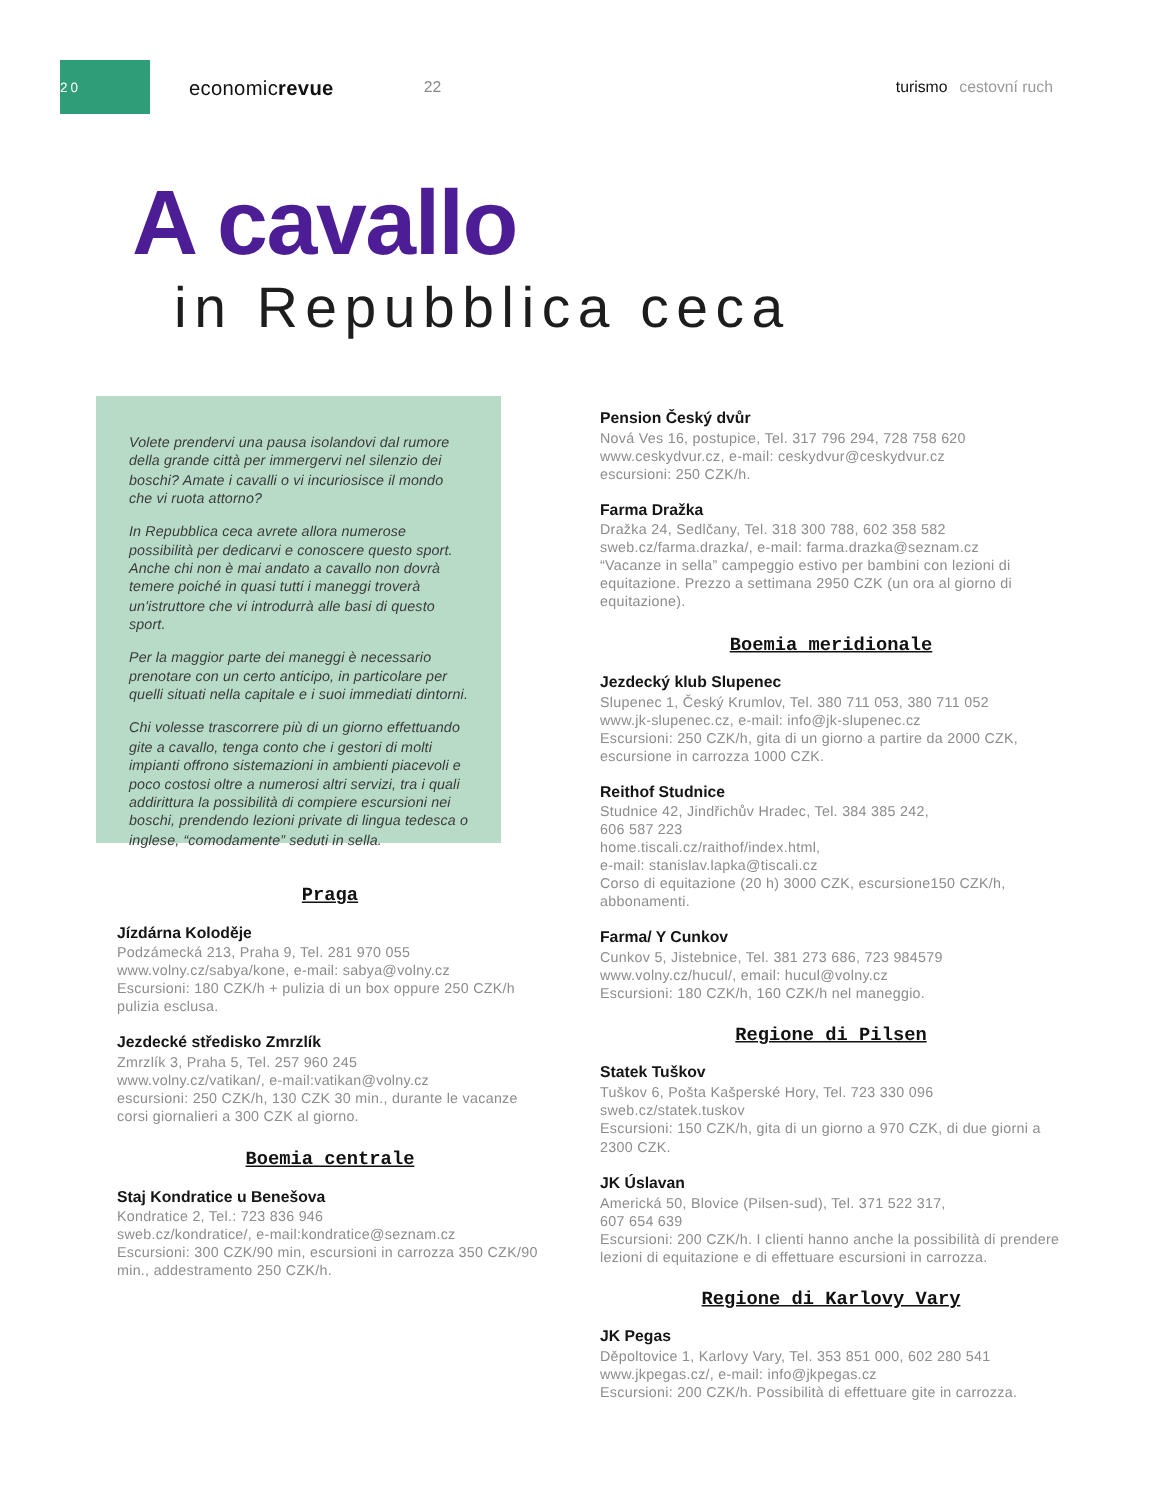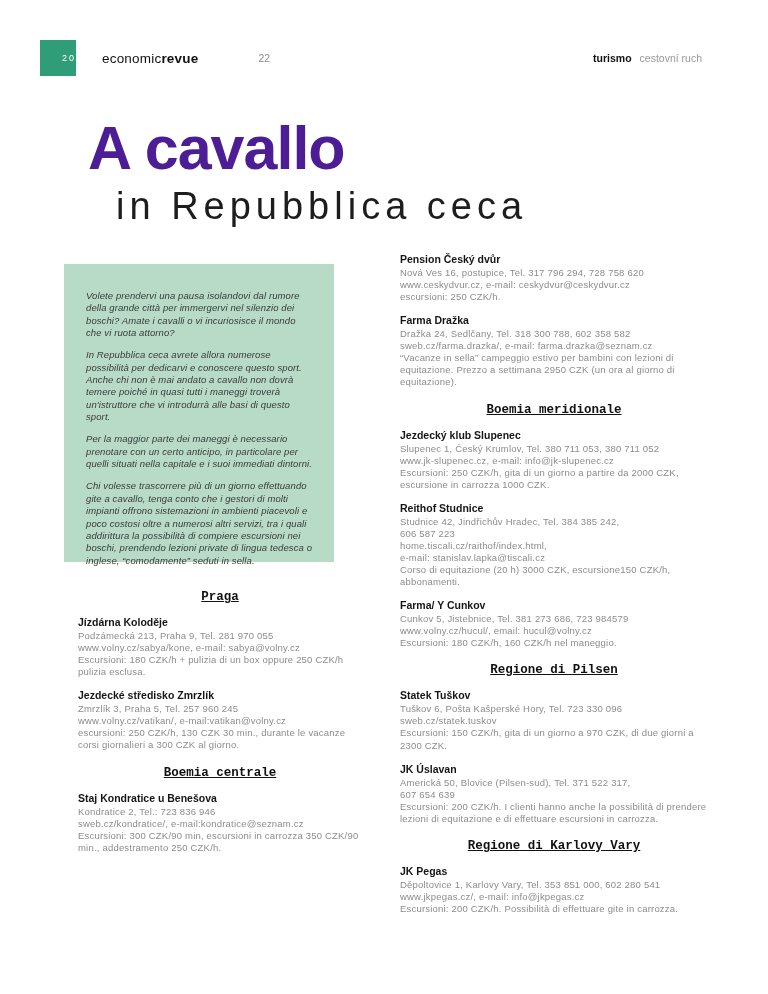--- a/index.html
+++ b/index.html
@@ -2,44 +2,44 @@
 <html style="--green: #2F9E78; --intro-bg: #B7DBC7;"><head>
 <meta charset="utf-8">
 <style>
   * { margin:0; padding:0; box-sizing:border-box; }
   html,body { background:#ffffff; }
   body { font-family:"Liberation Sans","DejaVu Sans",sans-serif; }
   .page { position:relative; width:768px; height:994px; background:#fff; overflow:hidden; }
 
   
   .header { position:absolute; left:40px; top:40px; right:66px; height:36px; display:flex; align-items:center; }
-  .page-num-box { width:36px; height:36px; background:var(--green,#2F9E78); color:#fff;
-                  font-size:9px; letter-spacing:2px; display:flex; align-items:center; justify-content:flex-end; }
+  .page-num-box { width:60px; height:36px; background:var(--green,#2F9E78); color:#fff;
+                  font-size:9px; letter-spacing:2px; display:flex; align-items:center; justify-content:flex-start; }
   .brand { margin-left:26px; font-size:13.5px; color:#111; letter-spacing:0.2px; }
   .brand-bold { font-weight:bold; }
   .issue { margin-left:60px; font-size:10.5px; color:#8a8a8a; }
   .header-right { margin-left:auto; font-size:10.5px; white-space:nowrap; }
-  .turismo { font-weight:bold; color:#111; }
+  .turismo { font-weight:normal; color:#111; }
   .cestovni { color:#999; margin-left:5px; }
 
   
   .title { position:absolute; left:88px; top:116px; }
   .title-line1 { font-size:61px; font-weight:bold; letter-spacing:-1px; color:#4c1d95; line-height:1.05; }
   .title-line2 { font-size:38px; font-weight:normal; letter-spacing:5px; color:#1d1d1d; margin-left:28px; margin-top:5px; }
 
   
   .intro-box { position:absolute; left:64px; top:264px; width:270px; height:298px;
                background:var(--intro-bg,#B7DBC7); padding:26px 21px 18px 22px; }
   .intro-box p { font-style:italic; font-size:9.5px; line-height:1.3; color:#3a3a3a;
                  margin-bottom:10px; letter-spacing:0.1px; }
 
   
   .column { position:absolute; }
   .left-column  { left:78px;  top:590px; width:284px; }
-  .right-column { left:400px; top:253px; width:308px; }
+  .right-column { left:400px; top:273px; width:308px; }
 
   .section-heading { text-align:center; font-weight:bold; font-size:12.5px; color:#111;
                      text-decoration:underline; margin:14px 0 12px;font-family:Liberation Mono, monospace; }
   .column .section-heading:first-child { margin-top:0;text-align:center; }
 
   .listing { margin-bottom:11px; }
   .listing-name { font-weight:bold; font-size:10.5px; color:#151515; margin-bottom:2px; }
   .listing-line { font-size:9.5px; color:#8c8c8c; line-height:1.27; letter-spacing:0.2px; }
 </style>
 </head>

